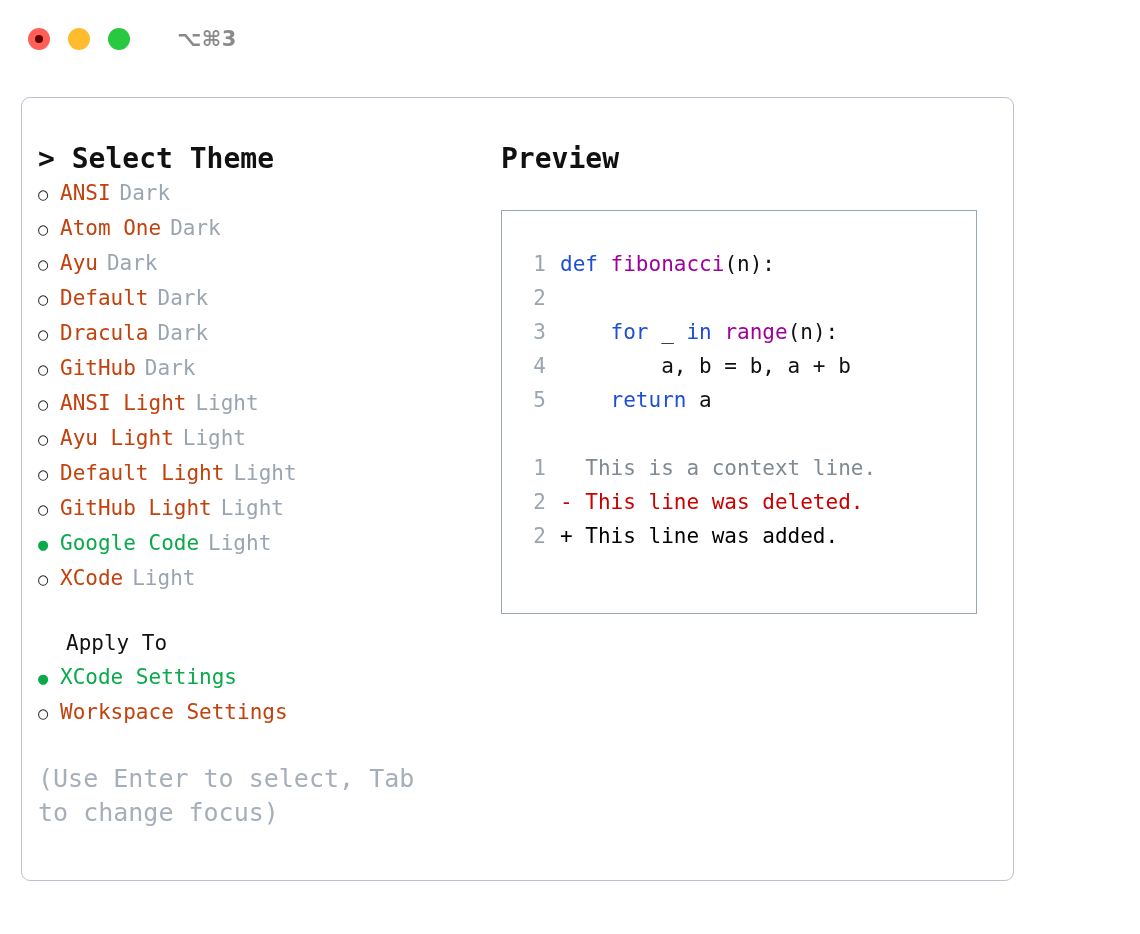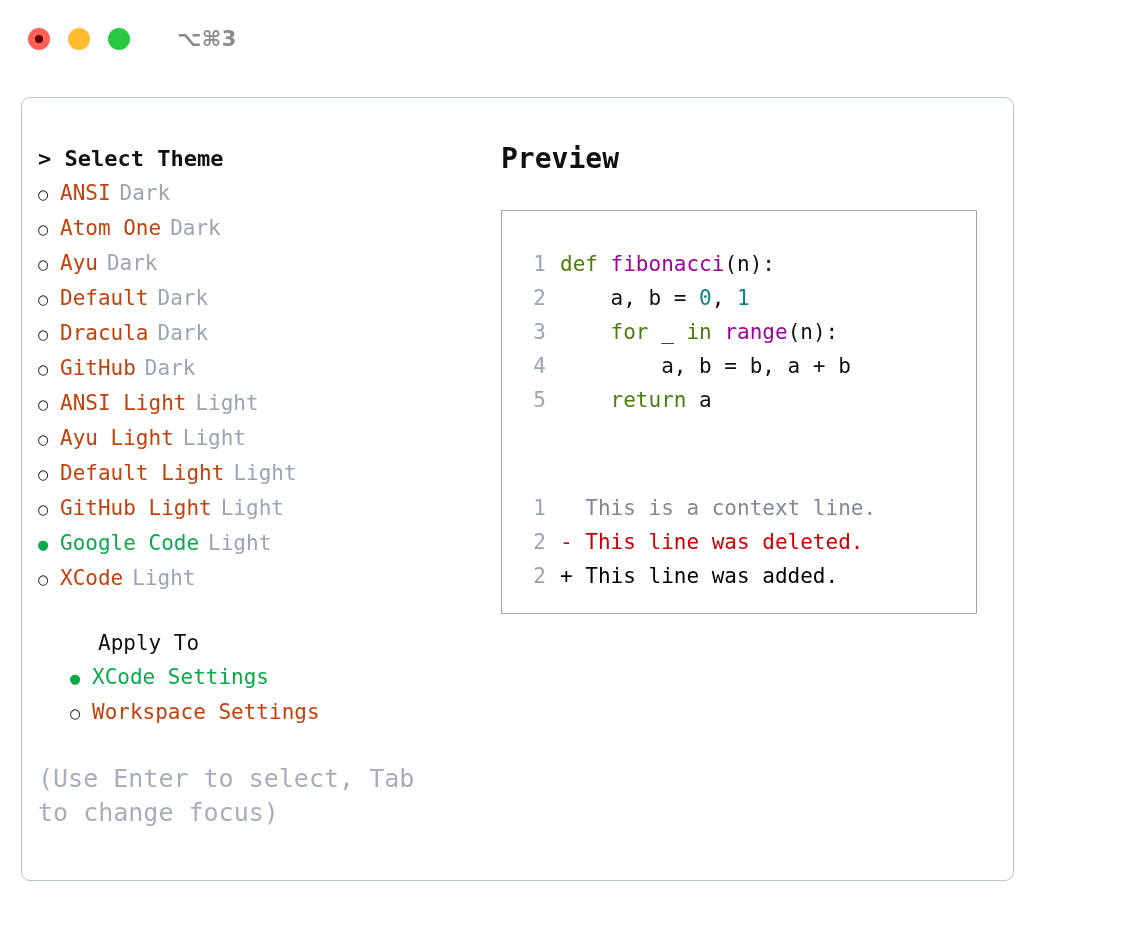--- a/index.html
+++ b/index.html
@@ -66,21 +66,21 @@
 
   .cols { position: absolute; left: 0; top: 0; width: 100%; height: 100%; }
 
   
   .leftcol {
     position: absolute;
     left: 16px; top: 44px;
     width: 440px;
   }
   .section-title {
-    font-size: 22px;
+    font-size: 28px;
     font-weight: bold;
     color: #111111;
     line-height: 34px;
     white-space: pre;
   }
   .opt-list { margin: 0; padding: 0; }
   .opt {
     display: flex;
     align-items: baseline;
     line-height: 34px;
@@ -94,21 +94,20 @@
     font-size: 17px;
     color: #2b2b2b;
   }
   .opt.selected .marker { color: #0aa94a; }
   .opt .label { color: #c2410c; }
   .opt.selected .label { color: #0aa94a; }
   .opt .tag { color: #9aa5b1; margin-left: 9px; }
 
   .subsection {
     margin-top: 30px;
-    margin-left: 32px;
   }
   .subsection-title {
     font-size: 21px;
     color: #111111;
     line-height: 34px;
     padding-left: 28px;
     white-space: pre;
   }
   .hint {
     margin-top: 32px;
@@ -149,25 +148,25 @@
   .lineno {
     flex: 0 0 30px;
     width: 30px;
     text-align: right;
     color: #9aa5b1;
     margin-right: 14px;
   }
   .code-spacer { height: 34px; }
 
   
-  .t-kw   { color: #4d7c0f; }
+  .t-kw   { color: #1d4ed8; }
   .t-fn   { color: #a0009b; text-align: center; }
   .t-num  { color: #0d8585; }
   .t-plain{ color: #111111; }
-  .t-ctx  { color: #808a93; margin-top: 40px; }
+  .t-ctx  { color: #808a93; }
   .t-del  { color: #cc0000; text-align: center; }
   .t-add  { color: #000000; }
 </style>
 </head>
 <body>
 
 <div id="app">
 
   <div class="titlebar">
     <div class="lights">
@@ -209,21 +208,21 @@
 
         <div class="hint">(Use Enter to select, Tab to change focus)</div>
       </div>
 
       <div class="rightcol">
         <div class="preview-title">Preview</div>
 
         <div class="preview-box">
           <div id="code-block">
               <div class="code-line"><span class="lineno">1</span><span><span class="t-kw">def </span><span class="t-fn">fibonacci</span><span class="t-plain">(n):</span></span></div>
-              <div class="code-line"><span class="lineno">2</span><span><span class="t-plain">    a, b = </span><span class="t-num">0</span><span class="t-plain">, </span><span class="t-num">1</span></span></div>
+              <div class="code-line"><span class="lineno">2</span></div>
               <div class="code-line"><span class="lineno">3</span><span><span class="t-plain">    </span><span class="t-kw">for</span><span class="t-plain"> _ </span><span class="t-kw">in</span><span class="t-plain"> </span><span class="t-fn">range</span><span class="t-plain">(n):</span></span></div>
               <div class="code-line"><span class="lineno">4</span><span><span class="t-plain">        a, b = b, a + b</span></span></div>
               <div class="code-line"><span class="lineno">5</span><span><span class="t-plain">    </span><span class="t-kw">return</span><span class="t-plain"> a</span></span></div>
             </div>
           <div class="code-spacer"></div>
           <div id="diff-block">
               <div class="code-line"><span class="lineno">1</span><span class="t-ctx">  This is a context line.</span></div>
               <div class="code-line"><span class="lineno">2</span><span class="t-del">- This line was deleted.</span></div>
               <div class="code-line"><span class="lineno">2</span><span class="t-add">+ This line was added.</span></div>
             </div>

